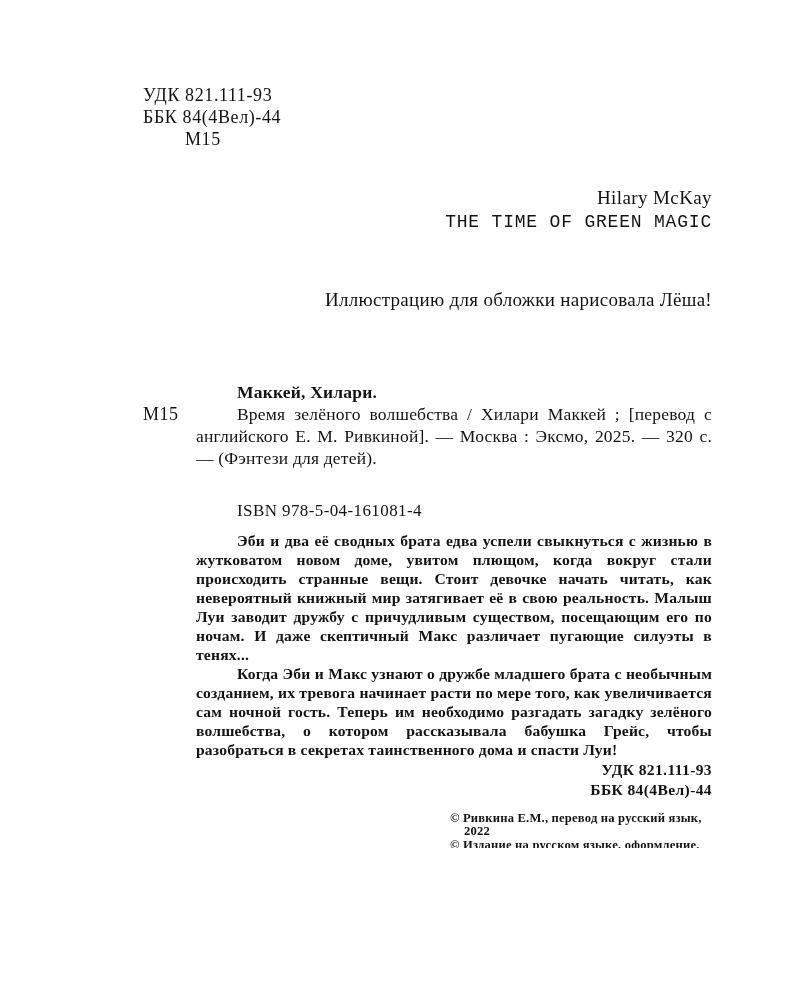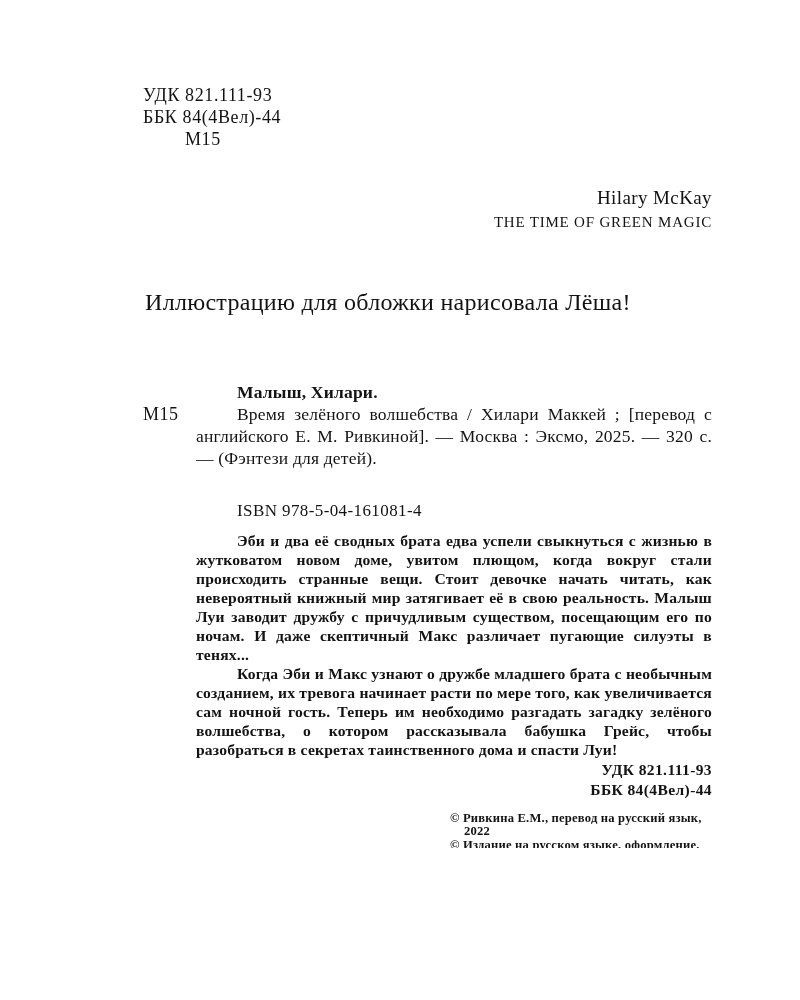--- a/index.html
+++ b/index.html
@@ -31,31 +31,31 @@
 
   
   .original-block {
     position: absolute;
     left: 145px;
     top: 186px;
     width: 567px;
     text-align: right;
   }
   .orig-author { font-size: 19px; line-height: 24px; letter-spacing: 0.4px; }
-  .orig-title  { font-size: 15px; line-height: 25px; letter-spacing: 0.8px; }
+  .orig-title  { font-size: 18px; line-height: 25px; letter-spacing: 0.8px; font-family: Liberation Mono, monospace; }
   .orig-copy   { font-size: 17px; line-height: 20px; letter-spacing: 0.3px; }
   .orig-rights { font-size: 17px; line-height: 20px; letter-spacing: 0.3px; }
 
   .credit-line {
     position: absolute;
     left: 145px;
     top: 289px;
     width: 567px;
-    text-align: left;
-    font-size: 24px;
+    text-align: right;
+    font-size: 19px;
     letter-spacing: 0.3px;
   }
 
   
   .catalog {
     position: absolute;
     left: 196px;
     top: 381px;
     width: 516px;
     font-size: 17.5px;
@@ -156,21 +156,21 @@
 
   <div class="original-block">
     <div class="orig-author">Hilary McKay</div>
     <div class="orig-title">THE TIME OF GREEN MAGIC</div>
   </div>
 
   <div class="credit-line">Иллюстрацию для обложки нарисовала Лёша!</div>
 
   <div class="catalog">
     <div class="catalog-code">М15</div>
-    <div class="catalog-heading">Малыш, Хилари.</div>
+    <div class="catalog-heading">Маккей, Хилари.</div>
     <div class="catalog-entry">Время зелёного волшебства / Хилари Маккей ; [перевод с английского Е. М. Ривкиной]. — Москва : Эксмо, 2025. — 320 с. — (Фэнтези для детей).</div>
   </div>
 
   <div class="isbn-mid">ISBN 978-5-04-161081-4</div>
 
   <div class="annotation">
     <p>Эби и два её сводных брата едва успели свыкнуться с жизнью в жутковатом новом доме, увитом плющом, когда вокруг стали происходить странные вещи. Стоит девочке начать читать, как невероятный книжный мир затягивает её в свою реальность. Малыш Луи заводит дружбу с причудливым существом, посещающим его по ночам. И даже скептичный Макс различает пугающие силуэты в тенях...</p>
     <p>Когда Эби и Макс узнают о дружбе младшего брата с необычным созданием, их тревога начинает расти по мере того, как увеличивается сам ночной гость. Теперь им необходимо разгадать загадку зелёного волшебства, о котором рассказывала бабушка Грейс, чтобы разобраться в секретах таинственного дома и спасти Луи!</p>
   </div>
 

